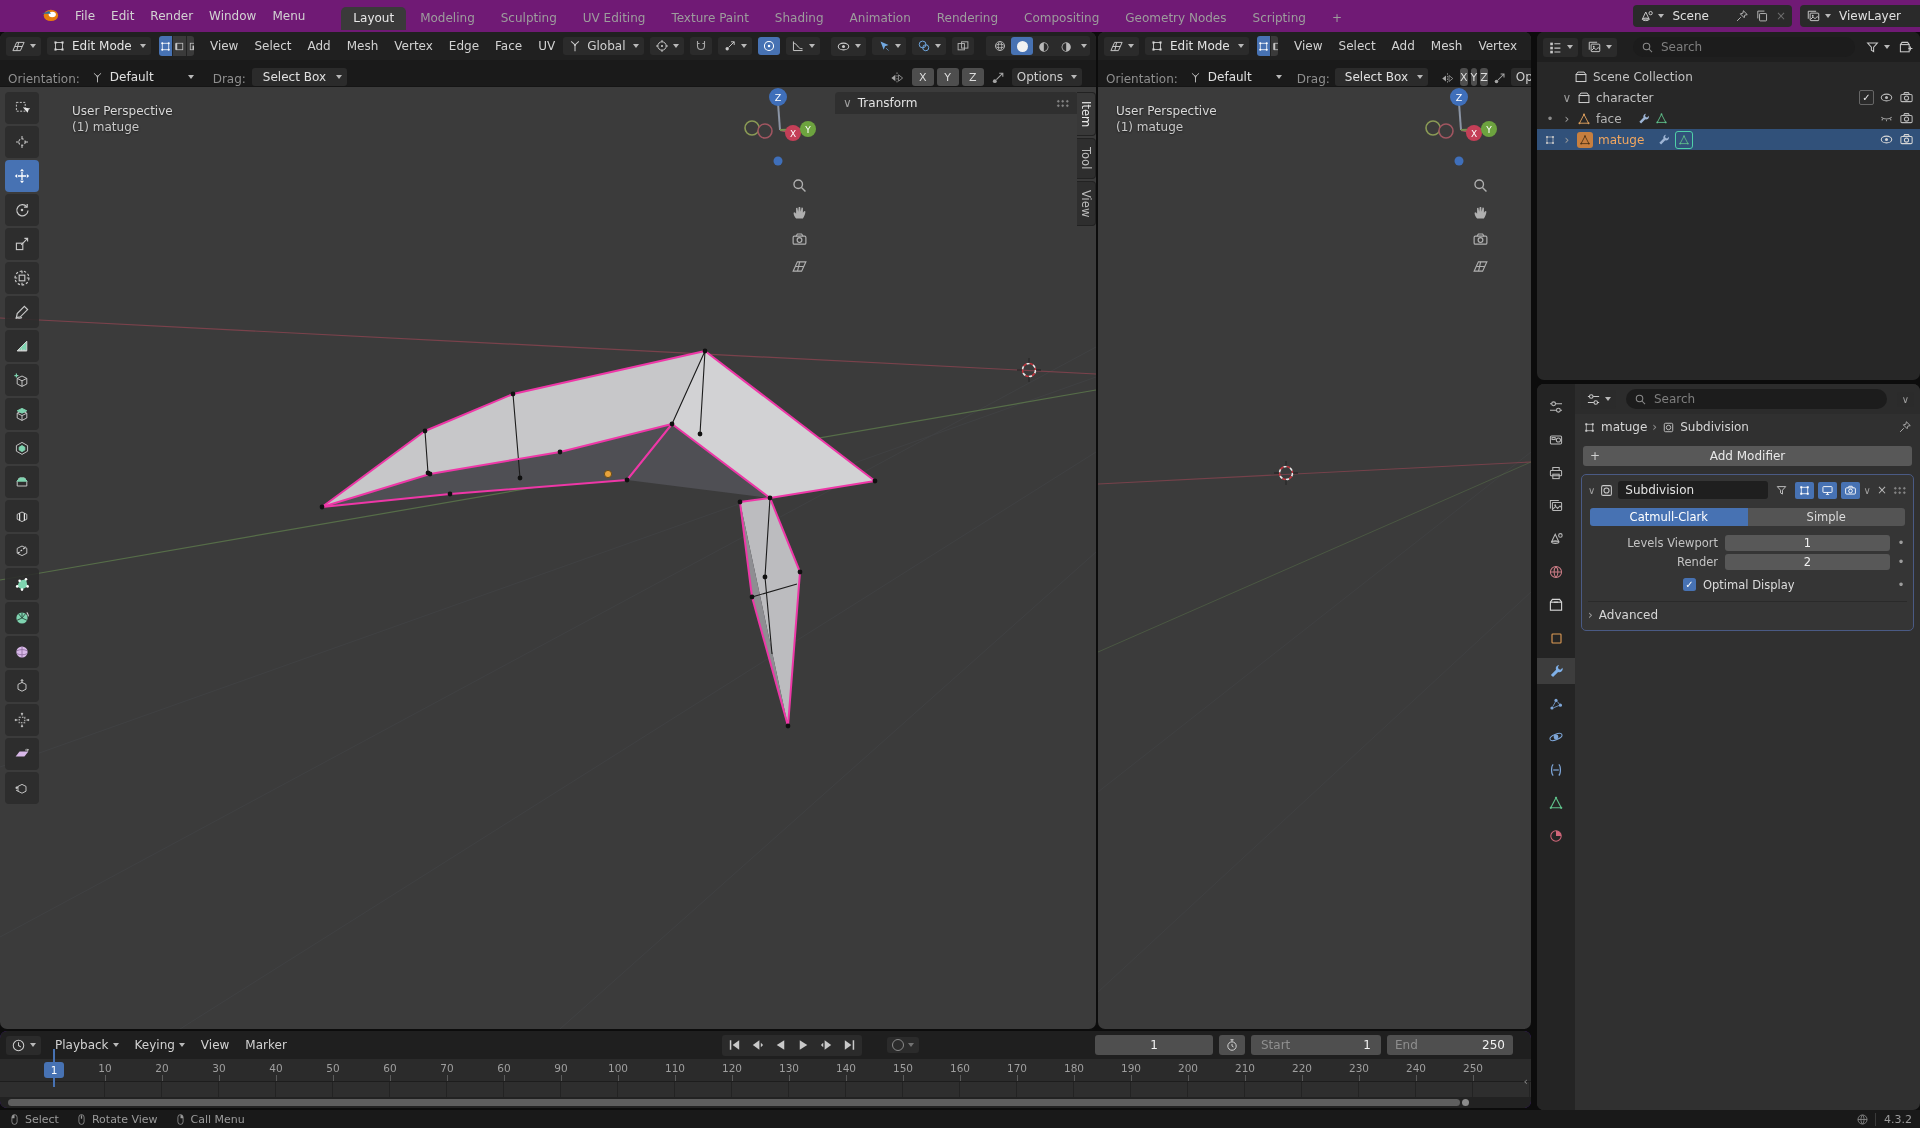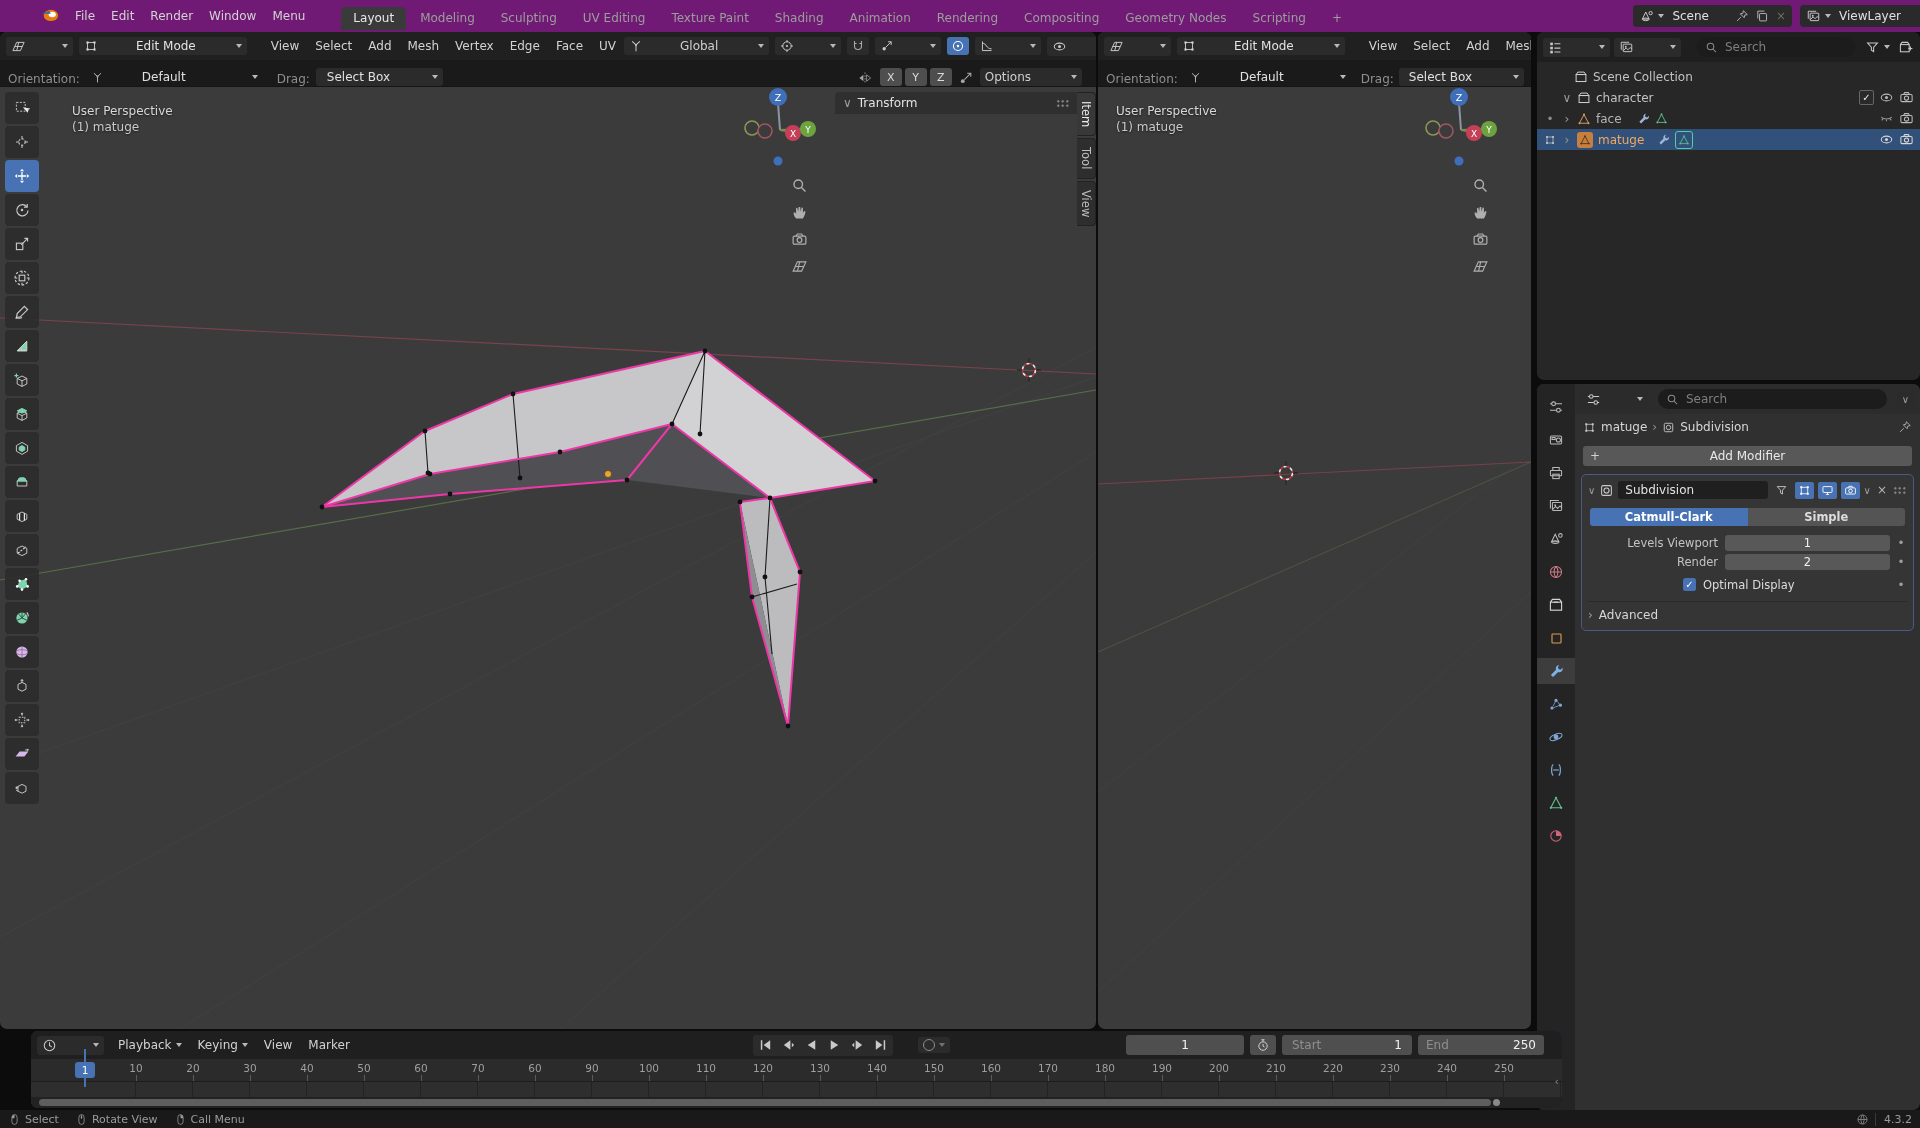--- a/index.html
+++ b/index.html
@@ -20,21 +20,21 @@
   .tab.active{background:#3a3a3a;color:#e8e8e8;}
   .idwidget{background:#2a2a2a;border-radius:4px;height:22px;display:flex;align-items:center;padding:0 6px;margin-left:8px;}
   
   .vp{background:#3b3b3b;}
   #vp-left{left:0;top:32px;width:1096px;height:997px;}
   #vp-right{left:1098px;top:32px;width:433px;height:997px;}
   .vp-h1{position:absolute;left:0;top:0;right:0;height:28px;background:#202020;display:flex;align-items:center;
     padding:0 6px;z-index:5;white-space:nowrap;overflow:hidden;}
   .vp-h2{position:absolute;left:0;top:28px;right:0;height:26px;background:#1a1a1a;display:flex;align-items:flex-end;
     padding:0 8px;z-index:5;white-space:nowrap;overflow:hidden;border-bottom:1px solid #151515;}
-  .hbtn{display:flex;align-items:center;padding:2px 5px;border-radius:3px;background:#2b2b2b;margin-right:6px;gap:32px;}
+  .hbtn{display:flex;align-items:center;padding:2px 5px;border-radius:3px;background:#2b2b2b;margin-right:6px;}
   .modebtns{display:flex;border-radius:3px;overflow:hidden;margin:0 8px 0 2px;}
   .modebtn{width:25px;height:20px;background:#3a3a3a;display:flex;align-items:center;justify-content:center;border-right:1px solid #222;}
   .modebtn.active{background:#4772b3;}
   .xyzbtn{width:22px;height:18px;background:#4e4e4e;border-radius:3px;margin-left:3px;display:flex;align-items:center;justify-content:center;color:#ddd;font-size:11px;}
   .shadegrp{display:flex;align-items:center;background:#2b2b2b;border-radius:3px;padding:1px 3px;margin-left:6px;}
   .shadebtn{width:22px;height:18px;display:flex;align-items:center;justify-content:center;border-radius:3px;color:#b9b9b9;font-size:12px;}
   .shadebtn.active{background:#4772b3;color:#fff;}
   
   .toolcol{position:absolute;left:5px;top:60px;width:36px;z-index:6;display:flex;flex-direction:column;gap:2px;}
   .tool{width:34px;height:32px;background:#2b2b2bdd;border-radius:4px;display:flex;align-items:center;justify-content:center;color:#cfcfcf;}
@@ -70,31 +70,31 @@
   .p-head{height:30px;background:#2c2c2c;display:flex;align-items:center;padding:0 6px;gap:6px;}
   .crumbs{height:26px;display:flex;align-items:center;padding:0 8px;gap:5px;color:#d6d6d6;}
   .addmod{margin:6px 8px 8px;height:20px;background:#585858;border-radius:3px;display:flex;align-items:center;
     justify-content:center;color:#e8e8e8;position:relative;}
   .addmod .plus{position:absolute;left:7px;color:#cfcfcf;}
   .modpanel{margin:0 6px;background:#353535;border:1px solid #4a5a84;border-radius:5px;padding:4px 6px 6px;}
   .mod-h{display:flex;align-items:center;gap:4px;height:22px;}
   .namefield{flex:1;background:#1f1f1f;border-radius:3px;height:18px;display:flex;align-items:center;padding:0 7px;color:#e2e2e2;min-width:0;}
   .togglesq{width:19px;height:17px;border-radius:2px;display:flex;align-items:center;justify-content:center;color:#c9c9c9;}
   .togglesq.on{background:#4772b3;color:#fff;}
-  .seg{display:flex;margin:7px 2px 8px;height:18px;border-radius:3px;overflow:hidden;font-weight:bold;}
+  .seg{display:flex;margin:7px 2px 8px;height:18px;border-radius:3px;overflow:hidden;}
   .seg>div{flex:1;display:flex;align-items:center;justify-content:center;font-size:11.5px;color:#ddd;background:#545454;}
   .seg>div.on{background:#4772b3;color:#fff;}
   .prow{display:flex;align-items:center;height:17px;margin:2px 2px;gap:7px;}
   .plabel{width:128px;text-align:right;color:#c3c3c3;font-size:11.5px;flex:none;}
   .pfield{flex:1;background:#585858;border-radius:3px;height:16px;display:flex;align-items:center;justify-content:center;color:#f0f0f0;font-size:11.5px;}
   .pdot{color:#9d9d9d;width:8px;text-align:center;flex:none;}
   .checkbox{width:13px;height:13px;background:#4772b3;border-radius:2.5px;display:flex;align-items:center;justify-content:center;
     color:#fff;font-size:10px;flex:none;}
   
-  #timeline{left:0;top:1031px;width:1531px;height:77px;background:#4c1d95;margin-left:31px;}
+  #timeline{left:0;top:1031px;width:1531px;height:77px;background:#4c1d95;}
   .tl-head{height:28px;background:#1f1f1f;display:flex;align-items:center;padding:0 6px;}
   .tl-ruler{position:relative;height:22px;background:#2b2b2b;border-bottom:1px solid #1d1d1d;}
   .tick{position:absolute;top:0;height:22px;}
   .tick .tl{position:absolute;left:0;bottom:0;width:1px;height:6px;background:#5a5a5a;}
   .tick .lb{position:absolute;left:0;top:3px;transform:translateX(-50%);color:#9f9f9f;font-size:10.5px;}
   .tl-chan{position:relative;height:15px;background:#2e2e2e;
     background-image:repeating-linear-gradient(90deg,transparent 0 56px,#232323 56px 57px);background-position-x:48px;}
   .tl-scroll{position:relative;height:11px;background:#222;}
   .tl-bar{position:absolute;left:8px;top:2px;width:1452px;height:7px;background:#5e5e5e;border-radius:4px;}
   .framebadge{position:absolute;left:44px;top:2px;width:20px;height:16px;background:#4772b3;border-radius:3px;color:#fff;

